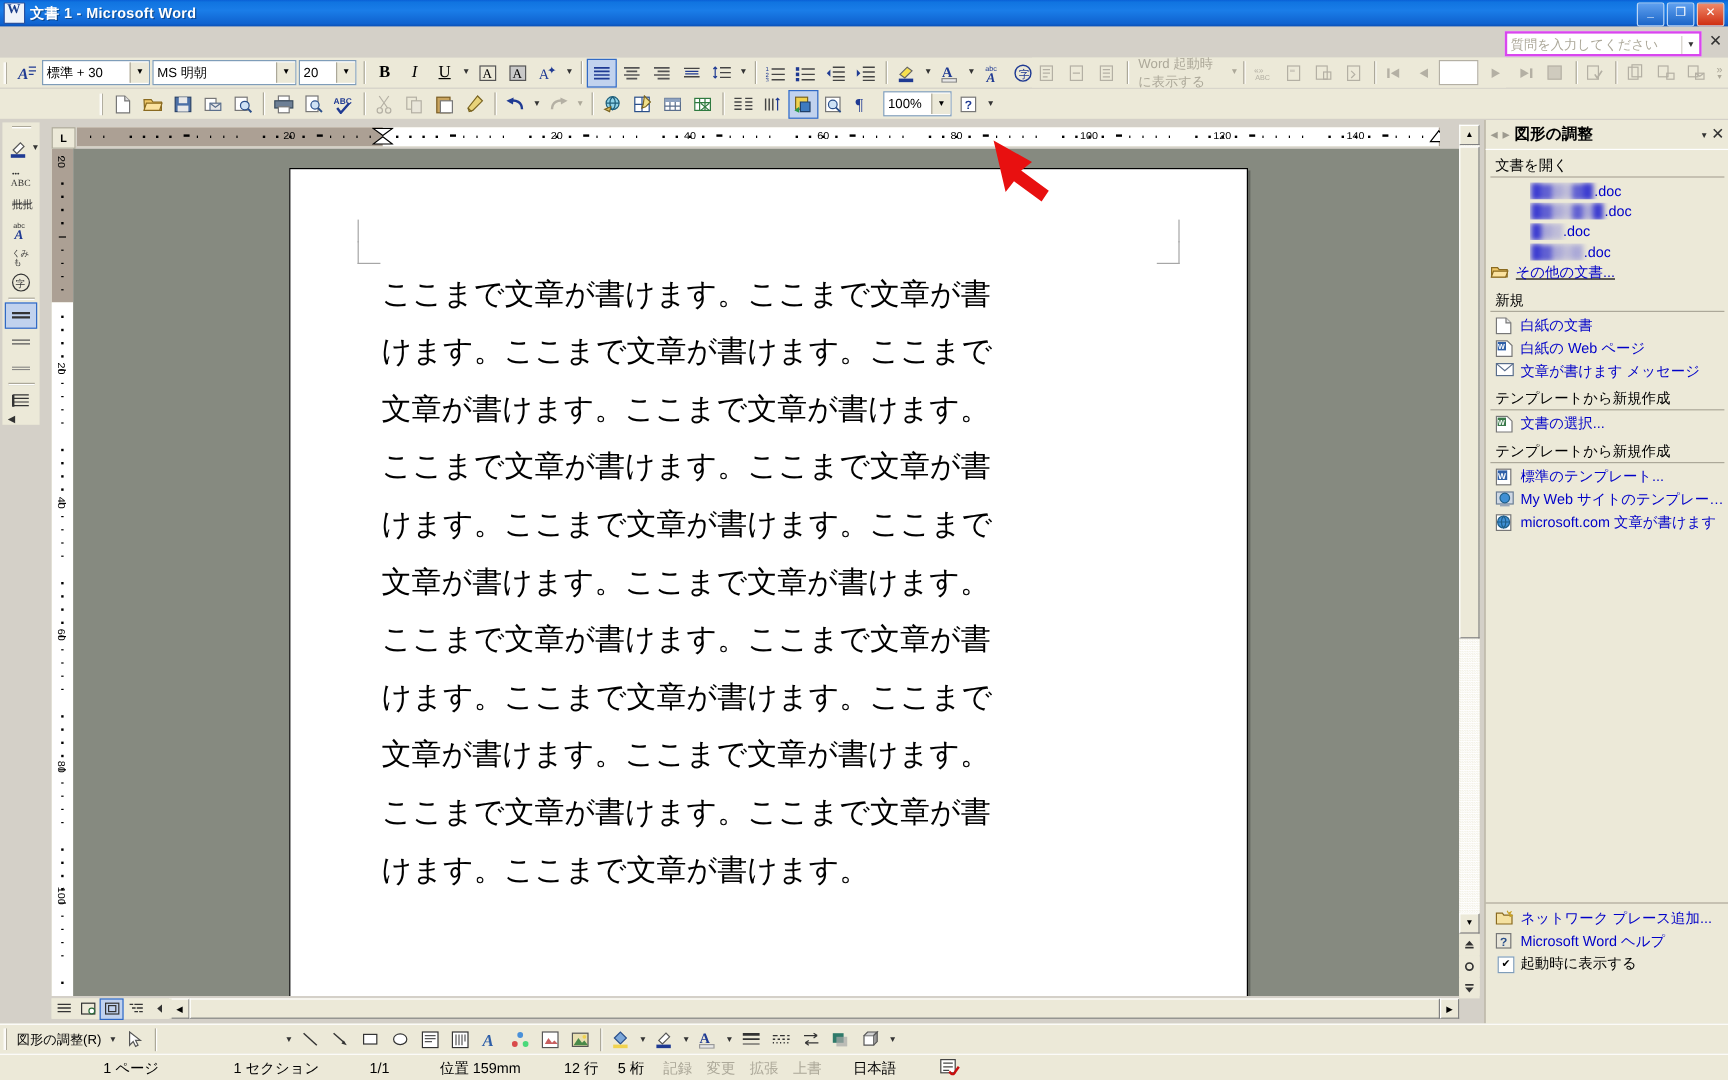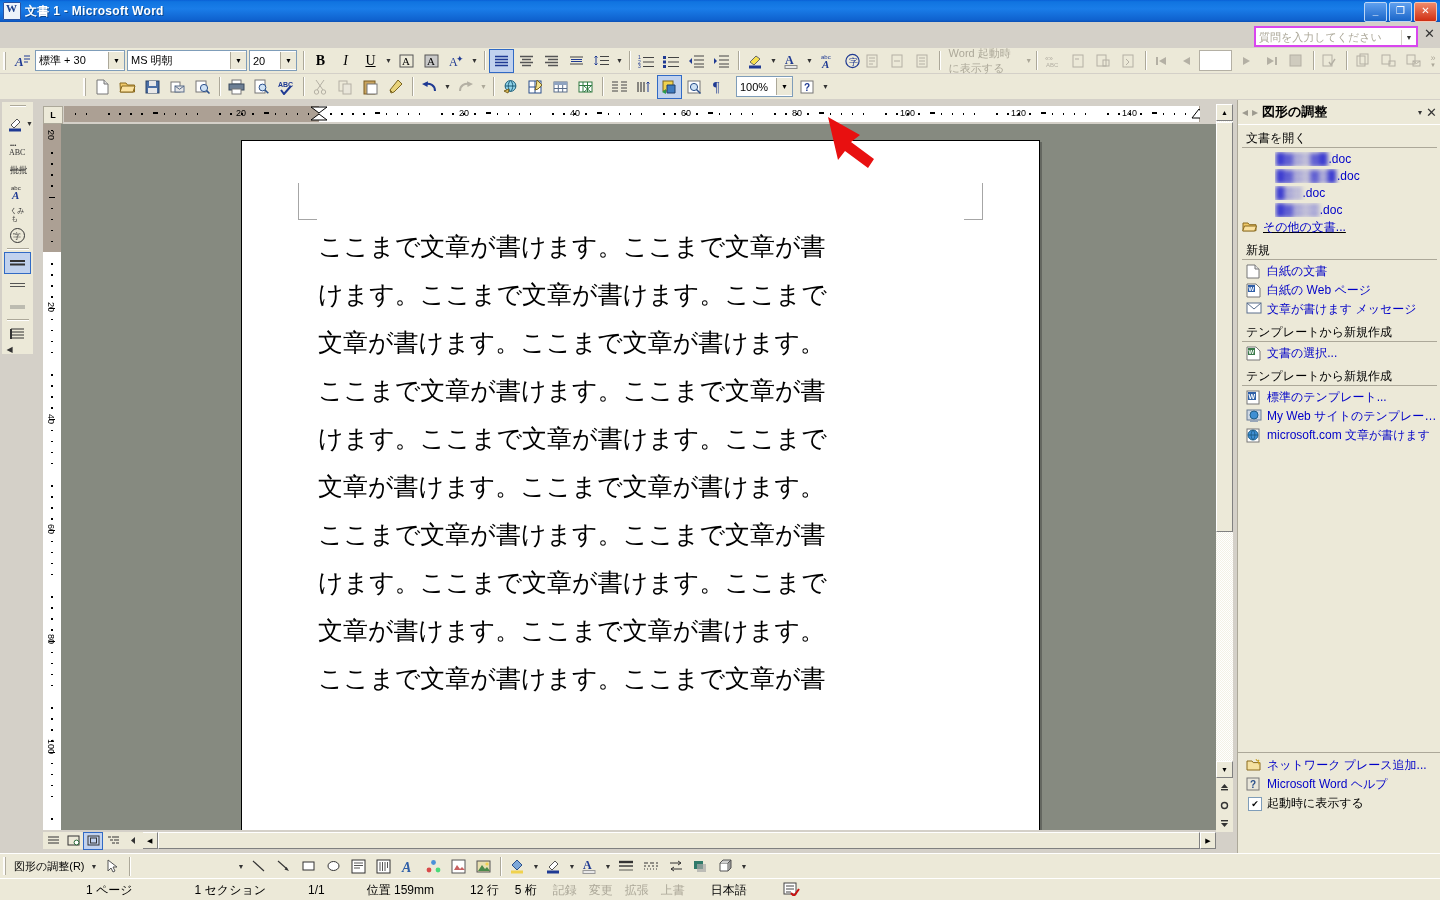--- a/index.html
+++ b/index.html
@@ -99,21 +99,21 @@
   
   .docarea{position:absolute;left:61px;top:124px;width:1155px;height:706px;background:#868a80;overflow:hidden;}
   .page{position:absolute;left:180px;top:16px;width:797px;height:760px;background:#fff;
      border:1px solid #000;box-shadow:2px 2px 0 rgba(0,0,0,.25);}
   .mk{position:absolute;border-color:#a6a6a6;}
   .mk.tl{left:56px;top:60px;width:18px;height:18px;border-left:1px solid #a6a6a6;border-top:0;border-bottom:1px solid #a6a6a6;}
   .mk.tl2{left:56px;top:42px;width:1px;height:19px;background:#a6a6a6;}
   .mk.tr{right:56px;top:60px;width:18px;height:18px;border-right:1px solid #a6a6a6;border-bottom:1px solid #a6a6a6;}
   .mk.tr2{right:56px;top:42px;width:1px;height:19px;background:#a6a6a6;}
   .doctext{position:absolute;left:76px;top:82px;width:620px;
-     font-family:Liberation Serif, serif;font-size:25px;line-height:48px;color:#000;
+     font-family:Liberation Mono, monospace;font-size:25px;line-height:48px;color:#000;
      letter-spacing:0px;white-space:pre-wrap;}
 
   
   .vscroll{position:absolute;left:1216px;top:104px;width:17px;height:726px;background:#ece9d8;}
   .vs-btn{width:17px;height:17px;background:#ece9d8;border:1px solid #fff;border-right-color:#808080;border-bottom-color:#808080;
      box-sizing:border-box;display:flex;align-items:center;justify-content:center;font-size:7px;}
   .vs-track{position:absolute;left:0;top:17px;width:17px;height:640px;
      background:repeating-conic-gradient(#f3f1e6 0% 25%, #ffffff 0% 50%) 0 0/2px 2px;}
   .vs-thumb{position:absolute;left:0;width:17px;background:#ece9d8;border:1px solid #fff;
      border-right-color:#808080;border-bottom-color:#808080;box-sizing:border-box;}
@@ -914,21 +914,21 @@
     <div class="vr-num" style="top:510px;">80</div>
     <div class="vr-num" style="top:615px;">100</div>
   </div>
 
   <div class="docarea">
     <div class="page">
       <div class="mk tl"></div>
       <div class="mk tl2"></div>
       <div class="mk tr"></div>
       <div class="mk tr2"></div>
-      <div class="doctext"><div>ここまで文章が書けます。ここまで文章が書</div><div>けます。ここまで文章が書けます。ここまで</div><div>文章が書けます。ここまで文章が書けます。</div><div>ここまで文章が書けます。ここまで文章が書</div><div>けます。ここまで文章が書けます。ここまで</div><div>文章が書けます。ここまで文章が書けます。</div><div>ここまで文章が書けます。ここまで文章が書</div><div>けます。ここまで文章が書けます。ここまで</div><div>文章が書けます。ここまで文章が書けます。</div><div>ここまで文章が書けます。ここまで文章が書</div></div>
+      <div class="doctext"><div>ここまで文章が書けます。ここまで文章が書</div><div>けます。ここまで文章が書けます。ここまで</div><div>文章が書けます。ここまで文章が書けます。</div><div>ここまで文章が書けます。ここまで文章が書</div><div>けます。ここまで文章が書けます。ここまで</div><div>文章が書けます。ここまで文章が書けます。</div><div>ここまで文章が書けます。ここまで文章が書</div><div>けます。ここまで文章が書けます。ここまで</div><div>文章が書けます。ここまで文章が書けます。</div><div>ここまで文章が書けます。ここまで文章が書</div><div>けます。ここまで文章が書けます。</div></div>
 
     </div>
   </div>
 
   <div class="vscroll">
     <div class="vs-btn">▲</div>
     <div class="vs-track"></div>
     <div class="vs-thumb" style="top:18px;height:410px;"></div>
     <div class="vs-btn vs-bot" style="top:657px;">▼</div>
   </div>

